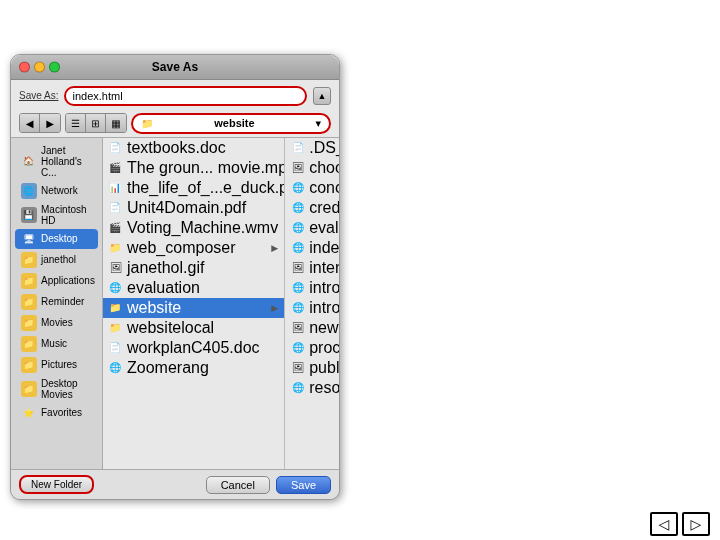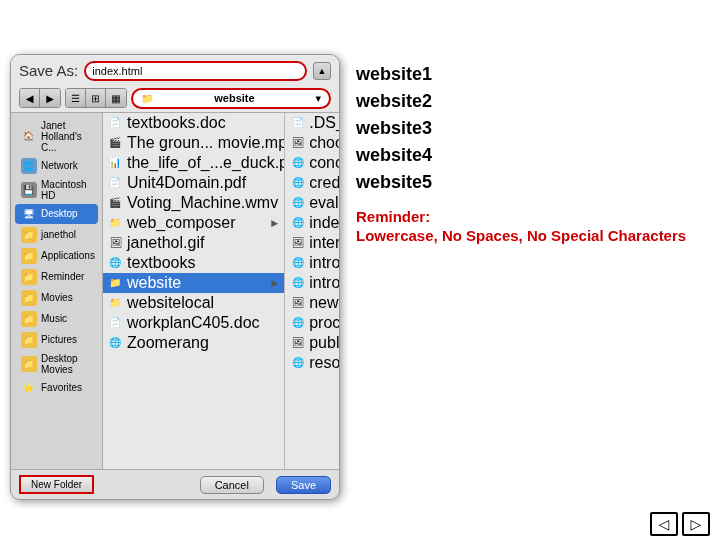--- a/index.html
+++ b/index.html
@@ -76,23 +76,24 @@
 
     
     .saveas-row {
       display: flex;
       align-items: center;
       padding: 6px 8px 4px 8px;
       gap: 6px;
       background: #e8e8e8;
     }
     .saveas-label {
-      font-size: 15px;
+      font-size: 10px;
       color: #333;
       white-space: nowrap;
+      text-decoration: underline;
     }
     .saveas-input-wrap {
       flex: 1;
       border: 2px solid #cc0000;
       border-radius: 12px;
       background: #fff;
       padding: 2px 6px;
       display: flex;
       align-items: center;
     }
@@ -267,29 +268,29 @@
       display: flex;
       align-items: center;
       justify-content: space-between;
       padding: 5px 8px;
       border-top: 1px solid #aaa;
       background: #e0e0e0;
       border-radius: 0 0 10px 10px;
     }
     .new-folder-btn {
       border: 2px solid #cc0000;
-      border-radius: 0;
+      border-radius: 8px;
       background: linear-gradient(180deg, #f0f0f0, #d0d0d0);
       padding: 2px 10px;
       font-size: 10px;
       cursor: pointer;
     }
     .footer-buttons {
       display: flex;
-      gap: 12px;
+      gap: 6px;
     }
     .footer-btn {
       border: 1px solid #888;
       border-radius: 5px;
       background: linear-gradient(180deg, #f0f0f0, #d0d0d0);
       padding: 2px 14px;
       font-size: 11px;
       cursor: pointer;
     }
     .footer-btn.primary {
@@ -355,20 +356,28 @@
 <body>
 
 <div class="header-title">
   <br>
 </div>
 
 <div class="main-content">
 
   <div class="dialog">
 
+    <div class="dialog-titlebar">
+      <div class="dialog-titlebar-buttons">
+        <div class="titlebar-btn btn-close"></div>
+        <div class="titlebar-btn btn-min"></div>
+        <div class="titlebar-btn btn-max"></div>
+      </div>
+      <span>Save As</span>
+    </div>
 
     <div class="saveas-row">
       <span class="saveas-label">Save As:</span>
       <div class="saveas-input-wrap">
         <input class="saveas-input" type="text" value="index.html" style="">
       </div>
       <div class="saveas-up-btn">▲</div>
     </div>
 
     <div class="nav-row">
@@ -469,21 +478,21 @@
             <span class="file-icon">📁</span>
             <span>web_composer</span>
             <span class="file-item-arrow">▶</span>
           </div>
           <div class="file-item">
             <span class="file-icon">🖼</span>
             <span>janethol.gif</span>
           </div>
           <div class="file-item">
             <span class="file-icon">🌐</span>
-            <span>textbooks</span>
+            <span>evaluation</span>
           </div>
           <div class="file-item selected">
             <span class="file-icon">📁</span>
             <span>website</span>
             <span class="file-item-arrow">▶</span>
           </div>
           <div class="file-item">
             <span class="file-icon">📁</span>
             <span>websitelocal</span>
           </div>
@@ -558,35 +567,19 @@
     <div class="dialog-footer">
       <button class="new-folder-btn">New Folder</button>
       <div class="footer-buttons">
         <button class="footer-btn">Cancel</button>
         <button class="footer-btn primary">Save</button>
       </div>
     </div>
 
   </div>
 
-  <div class="right-panel">
-
-    <div class="website-labels">
-      <div class="website-label">website1</div>
-      <div class="website-label">website2</div>
-      <div class="website-label">website3</div>
-      <div class="website-label">website4</div>
-      <div class="website-label">website5</div>
-    </div>
-
-    <div class="reminder-box">
-      <span>Reminder:</span><br>
-      <span>Lowercase, No Spaces, No Special Characters</span>
-    </div>
-
-  </div>
 
 </div>
 
 <div class="bottom-nav">
   <button class="bottom-nav-btn">◁</button>
   <button class="bottom-nav-btn">▷</button>
 </div>
 
 </body></html>

